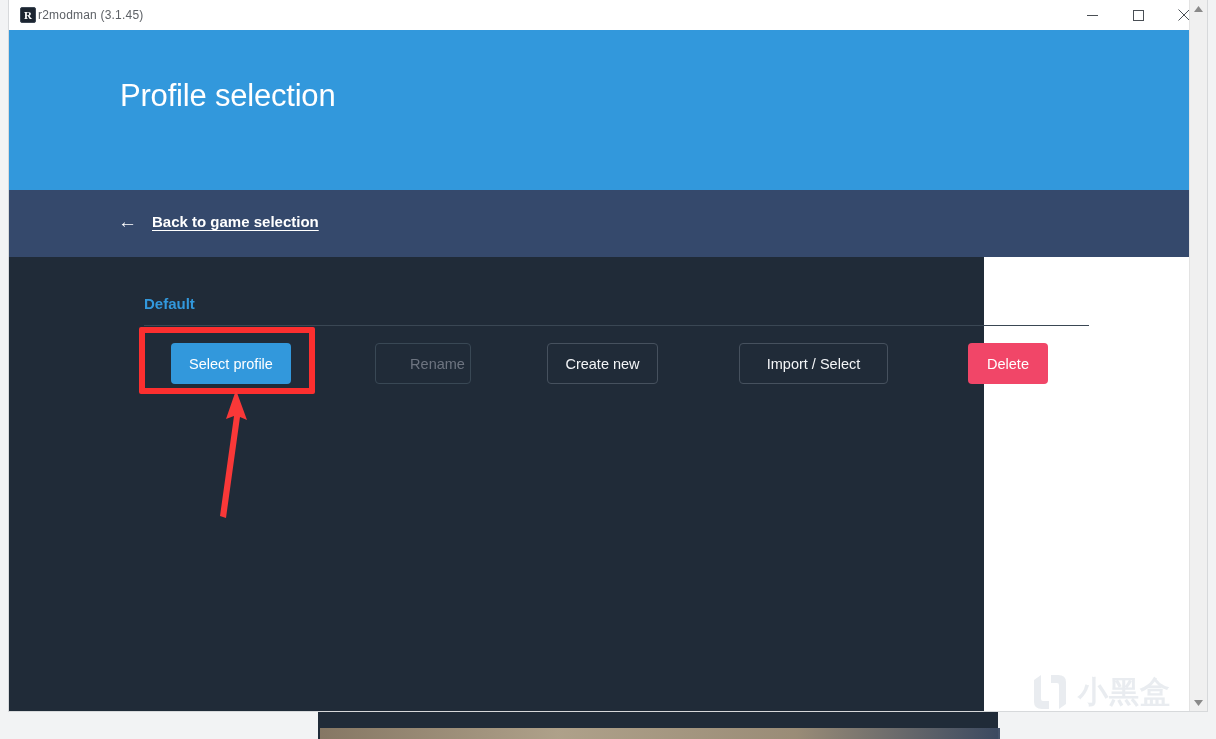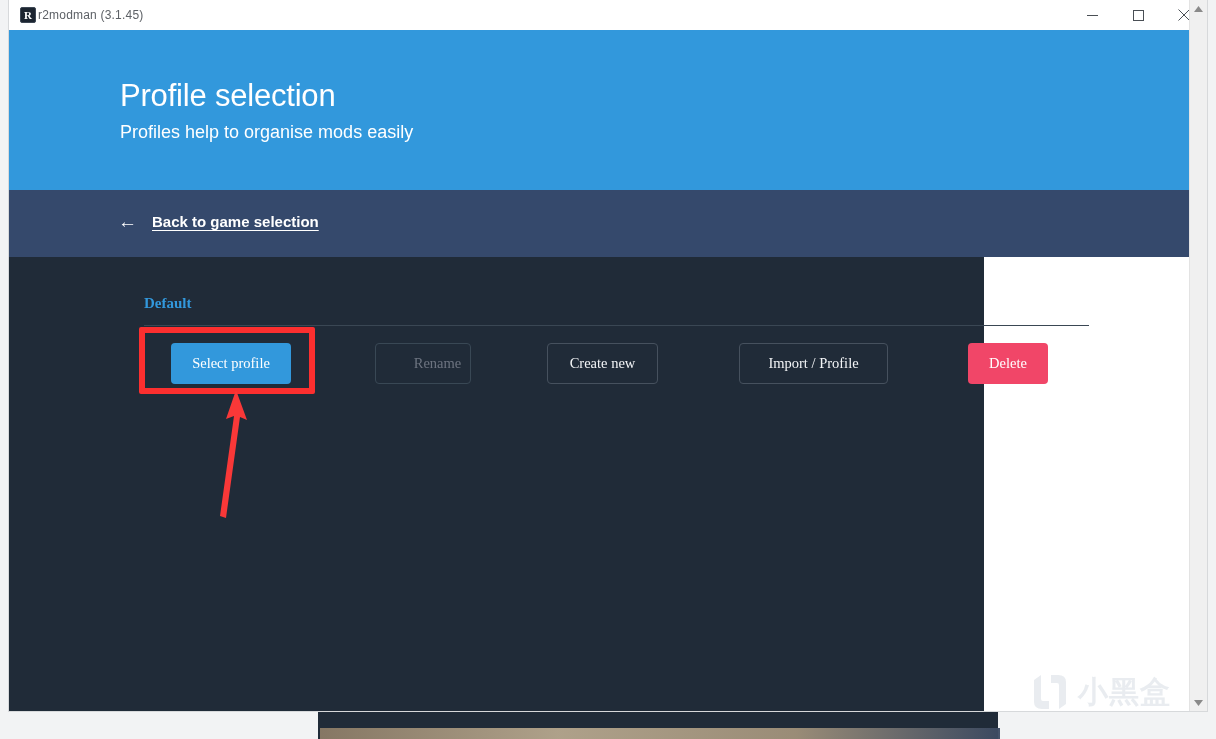--- a/index.html
+++ b/index.html
@@ -132,21 +132,20 @@
     text-decoration: underline;
     text-underline-offset: 3px;
   }
 
   
   .body-area {
     position: absolute;
     left: 0; top: 257px;
     width: 975px; height: 454px;
     background: #202b38;
-    font-family: Liberation Serif, serif;
   }
   .profile-label {
     position: absolute;
     left: 135px; top: 38px;
     font-size: 15px;
     font-weight: bold;
     color: #3298dc;
   }
   .divider {
     position: absolute;
@@ -321,39 +320,38 @@
           <svg width="12" height="12" viewBox="0 0 12 12">
             <line x1="0.5" y1="0.5" x2="11.5" y2="11.5" stroke="#4a4f55" stroke-width="1"></line>
             <line x1="11.5" y1="0.5" x2="0.5" y2="11.5" stroke="#4a4f55" stroke-width="1"></line>
           </svg>
         </div>
       </div>
     </div>
 
     <div class="hero">
       <div class="hero-title">Profile selection</div>
-      <div class="hero-sub">Profiles help to organise mods easily</div>
     </div>
 
     <div class="navstrip">
       <div class="back-link">
         <span class="back-arrow">←</span>
         <span class="back-label">Back to game selection</span>
       </div>
     </div>
 
     <div class="body-area">
       <div class="profile-label">Default</div>
       <div class="divider"></div>
 
       <div class="button-row">
         <div class="btn btn-primary">Select profile</div>
         <div class="btn btn-disabled">Rename</div>
         <div class="btn btn-outline-a">Create new</div>
-        <div class="btn btn-outline-b">Import / Profile</div>
+        <div class="btn btn-outline-b">Import / Select</div>
         <div class="btn btn-danger">Delete</div>
       </div>
     </div>
 
     <div class="scrollbar">
       <div class="sb-arrow sb-up">
         <svg width="9" height="6" viewBox="0 0 9 6">
             <polygon points="4.5,0 9,6 0,6" fill="#8a8a8a"></polygon>
           </svg>
       </div>

